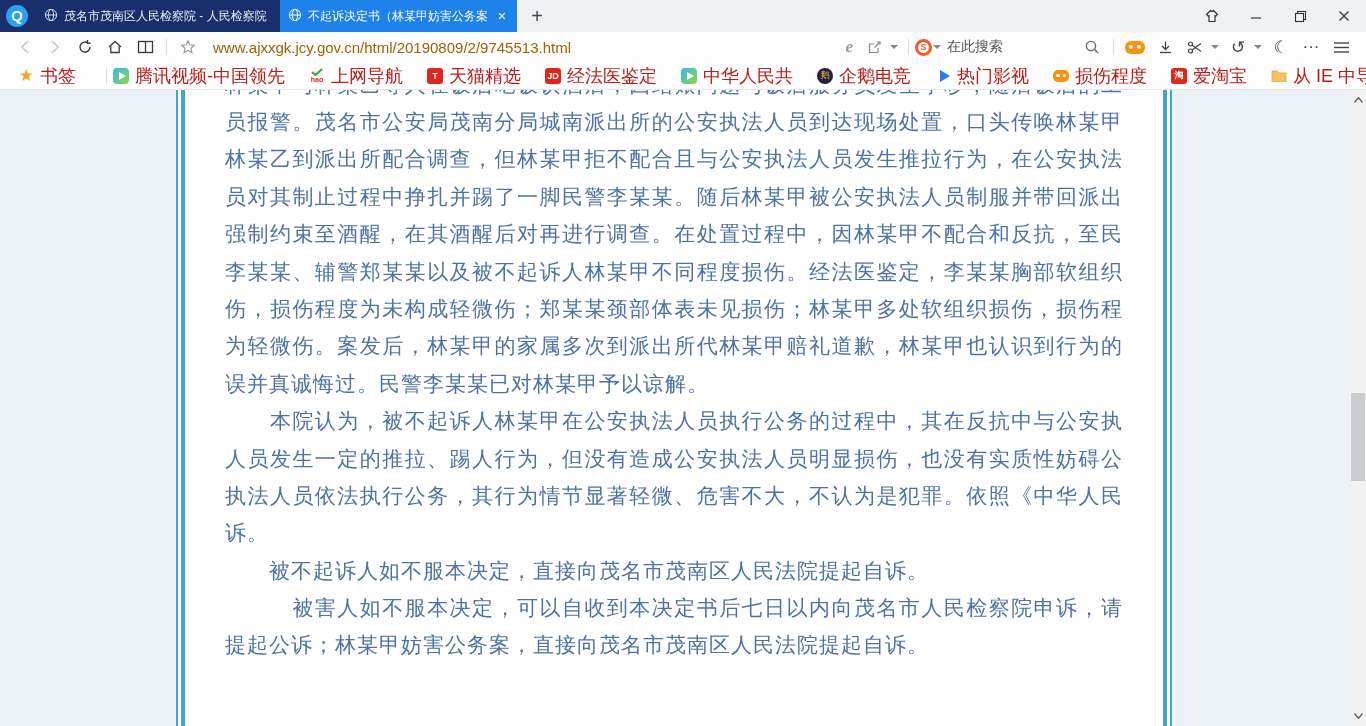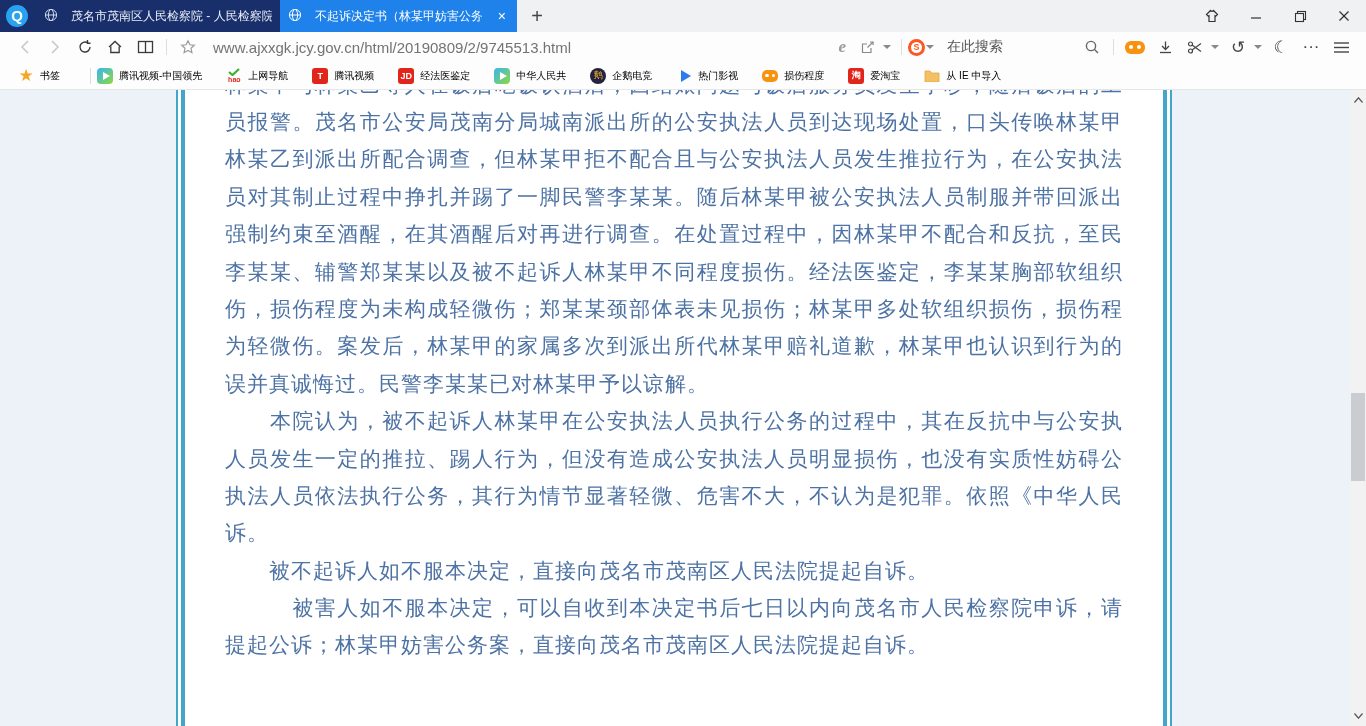--- a/index.html
+++ b/index.html
@@ -4,57 +4,57 @@
 <style>
   * { margin:0; padding:0; box-sizing:border-box; }
   html,body { width:1366px; height:726px; overflow:hidden; font-family:"Liberation Sans",sans-serif; }
   body { background:#edf2f8; }
 
   
   .tabbar { height:32px; display:flex; align-items:stretch; background:#eff1f3; }
   .tabbar-dark { display:flex; align-items:center; background:#182f6b; width:280px; flex:none; }
   .logo { width:22px; height:22px; border-radius:50%; background:#2aa2f2; color:#fff;
           font-weight:bold; font-size:15px; line-height:22px; text-align:center; margin:0 8px 0 6px; flex:none;}
-  .tab { display:flex; align-items:center; gap:13px; padding:0 8px; overflow:hidden; white-space:nowrap; }
+  .tab { display:flex; align-items:center; gap:6px; padding:0 8px; overflow:hidden; white-space:nowrap; }
   .tab-inactive { color:#e8ecf5; font-size:12px; width:244px; }
   .tab-active { background:#1f82ea; color:#fff; font-size:12px; width:237px; flex:none; }
   .tab-label { overflow:hidden; white-space:nowrap; flex:1; }
   .tab-close { flex:none; font-size:14px; color:#fff; padding:0 3px; cursor:default; }
   .newtab { width:40px; display:flex; align-items:center; justify-content:center;
             font-size:20px; color:#444; }
   .tb-spacer { flex:1; }
   .winctl { display:flex; align-items:center; gap:0; }
   .winbtn { width:44px; height:32px; display:flex; align-items:center; justify-content:center; color:#333; }
   .winbtn svg { display:block; }
 
   
   .toolbar { height:30px; background:#fdfdfd; display:flex; align-items:center; padding:0 10px; }
   .tbtn { width:30px; height:26px; display:flex; align-items:center; justify-content:center; flex:none; }
   .tbtn svg { display:block; }
   .sep { width:1px; height:16px; background:#ddd; margin:0 6px; flex:none; }
-  .url { font-size:15px; color:#737373; margin-left:10px; white-space:nowrap; }
+  .url { font-size:15px; color:#a16207; margin-left:10px; white-space:nowrap; }
   .right-icons { margin-left:auto; display:flex; align-items:center; }
   .e-ico { font-family:"Liberation Serif",serif; font-style:italic; font-weight:bold;
            color:#9a9a9a; font-size:17px; padding:0 6px; }
   .caret { width:0; height:0; border-left:4px solid transparent; border-right:4px solid transparent;
            border-top:4px solid #888; margin:0 4px 0 1px; }
   .sogou { width:17px; height:17px; border-radius:50%; border:3px solid #fc5622; background:#fff;
            color:#fc5622; font-size:9px; font-weight:bold; display:flex; align-items:center;
            justify-content:center; flex:none; }
-  .search-ph { color:#555; font-size:14px; margin-left:9px; width:130px; white-space:nowrap; }
+  .search-ph { color:#555; font-size:14px; margin-left:2px; width:130px; white-space:nowrap; }
   .glyph-btn { font-size:17px; color:#444; width:30px; text-align:center; flex:none; }
   .gamepad { width:20px; height:13px; border-radius:6px; background:#f7930f; position:relative; flex:none; margin:0 5px;}
   .gamepad i { position:absolute; top:4px; width:4px; height:4px; border-radius:50%; background:#fff; }
   .gamepad i.l{ left:4px; } .gamepad i.r{ right:4px; }
 
   
   .bookmarks { height:28px; background:#fdfdfd; display:flex; align-items:center;
                padding:0 18px; border-bottom:1px solid #e7e7e7; }
   .bm { display:flex; align-items:center; gap:6px; margin-right:24px; white-space:nowrap; }
-  .bm-label { font-size:10px; color:#000000; }
+  .bm-label { font-size:18px; color:#b91c1c; }
   .fav { width:16px; height:16px; display:flex; align-items:center; justify-content:center;
          flex:none; overflow:hidden; }
   .fav-red { background:#e1251b; border-radius:3px; color:#fff; font-weight:bold; font-size:9px; }
   .fav-play { background:linear-gradient(135deg,#36b5f6,#8ed938); border-radius:4px; }
   .fav-play i { width:0; height:0; border-left:7px solid #fff; border-top:4px solid transparent;
                 border-bottom:4px solid transparent; margin-left:2px; }
   .fav-hot i { width:0; height:0; border-left:10px solid #2b7de9; border-top:6px solid transparent;
                border-bottom:6px solid transparent; margin-left:3px; }
   .fav-peng { background:#23233f; border-radius:50%; color:#f0b32c; font-size:9px; }
   .fav-pad { width:18px; height:12px; border-radius:5px; background:#f7930f; position:relative; }
@@ -247,21 +247,21 @@
     <span class="fav fav-hao">
       <svg width="12" height="8" viewBox="0 0 12 8" fill="none" stroke="#3cb035" stroke-width="2.2">
           <polyline points="1,4 4.5,7 11,1"></polyline>
         </svg>
       <em>hao</em>
     </span>
     <span class="bm-label">上网导航</span>
   </div>
   <div class="bm">
     <span class="fav fav-red">T</span>
-    <span class="bm-label">腾讯视频</span>
+    <span class="bm-label">天猫精选</span>
   </div>
   <div class="bm">
     <span class="fav fav-red">JD</span>
     <span class="bm-label">经法医鉴定</span>
   </div>
   <div class="bm">
     <span class="fav fav-play">
         <i></i>
       </span>
     <span class="bm-label">中华人民共</span>

